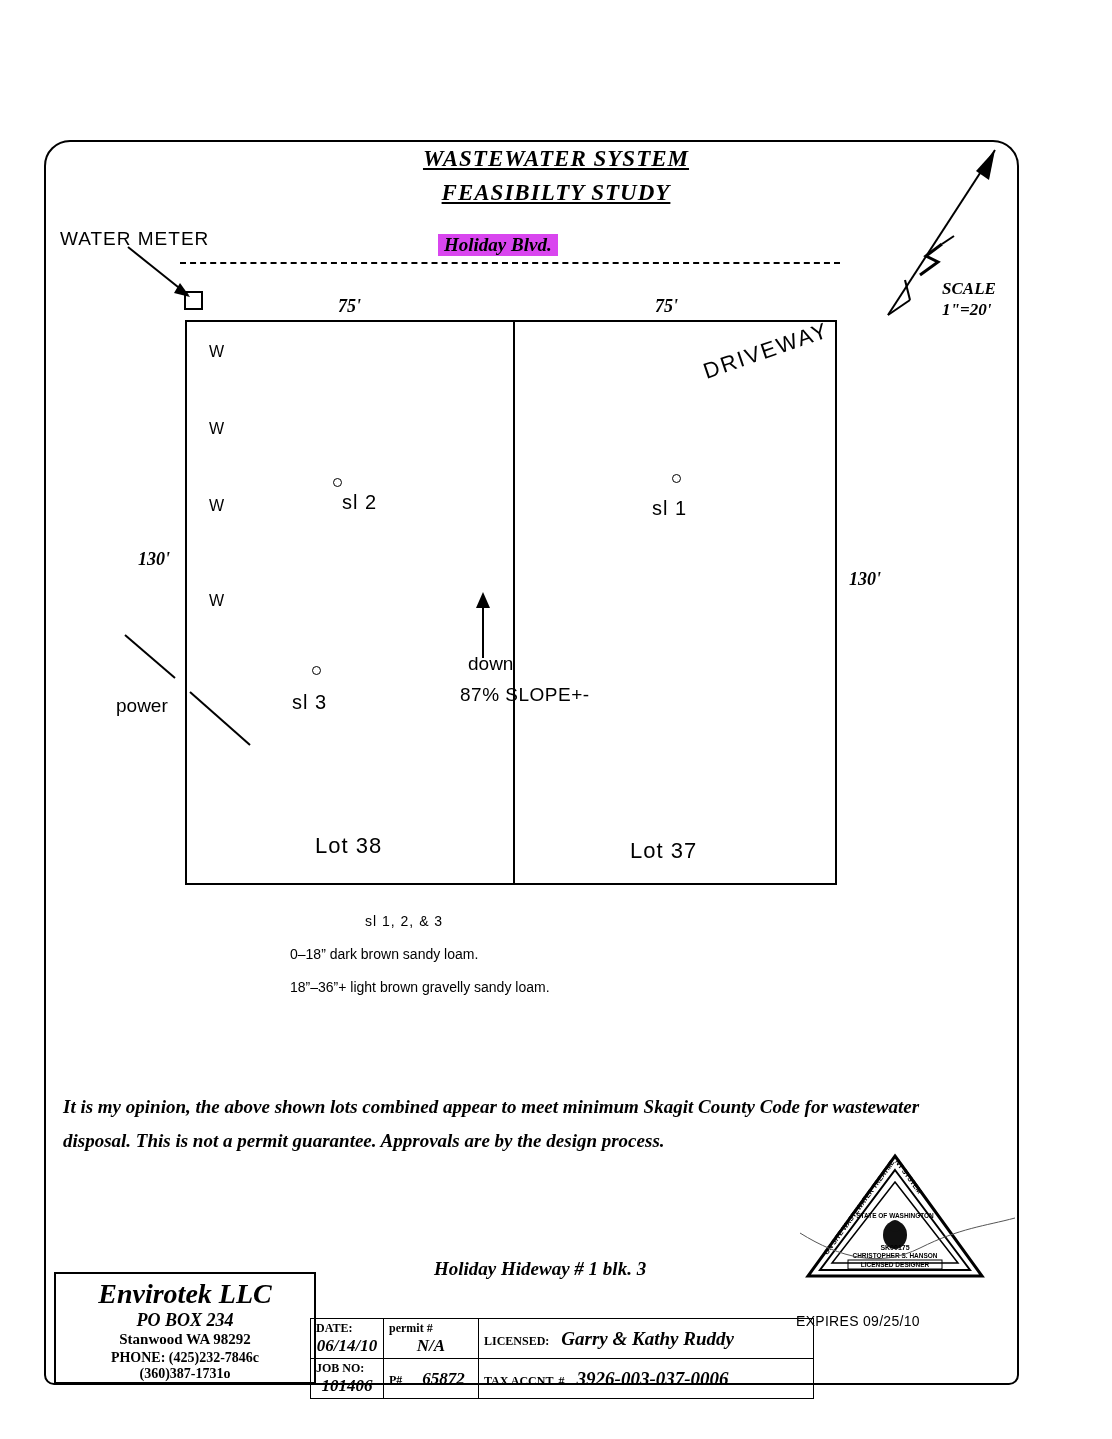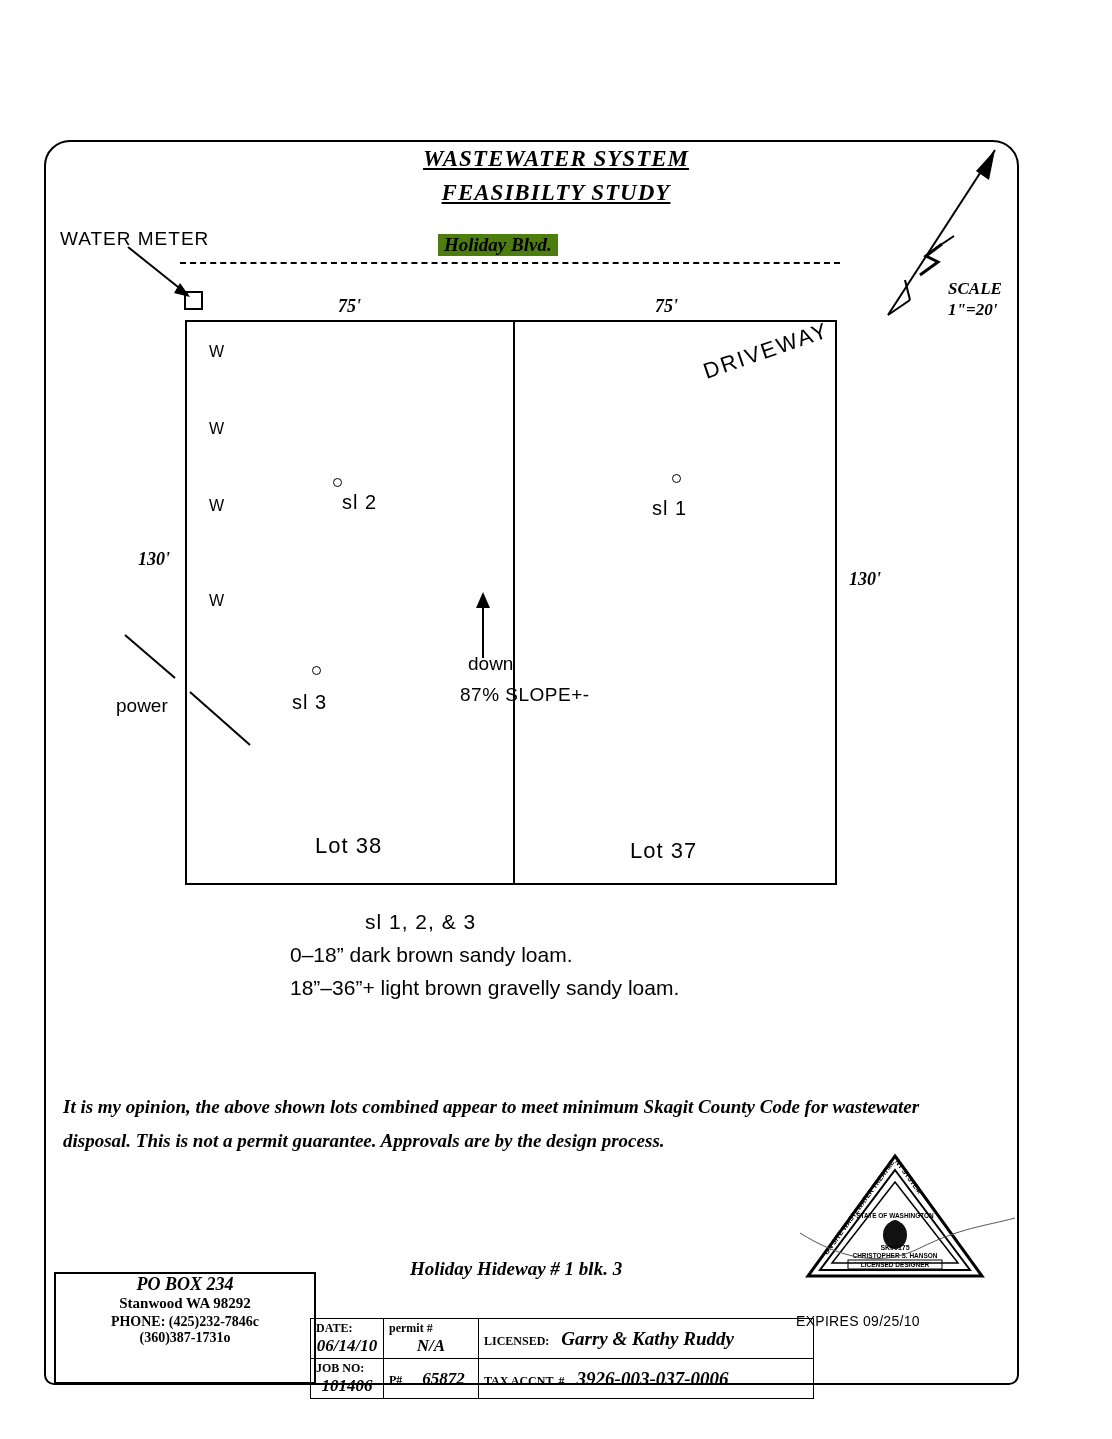--- a/index.html
+++ b/index.html
@@ -66,21 +66,21 @@
     width: 660px; height: 0;
     border-top: 2px dashed #000;
   }
   .street-name {
     position: absolute;
     left: 438px; top: 234px;
     font-family: "Liberation Serif", serif;
     font-style: italic;
     font-weight: bold;
     font-size: 19px;
-    background: #4d7c0f;
+    background: #d946ef;
     padding: 0 6px;
   }
   
   .lots {
     position: absolute;
     left: 185px; top: 320px;
     width: 652px; height: 565px;
     border: 2px solid #000;
     box-sizing: border-box;
   }
@@ -146,42 +146,42 @@
   }
   .power-label {
     position: absolute;
     left: 116px; top: 695px;
     font-size: 19px;
   }
   
   .soil-block {
     position: absolute;
     left: 290px; top: 905px;
-    font-size: 21px;
+    font-size: 14px;
     line-height: 33px;
   }
   .soil-head {
     margin-left: 75px;
     letter-spacing: 1px;
   }
   
   .opinion {
     position: absolute;
     left: 63px; top: 1090px;
     width: 890px;
     font-family: "Liberation Serif", serif;
     font-style: italic;
     font-weight: bold;
     font-size: 19px;
     line-height: 34px;
   }
   
   .project-name {
     position: absolute;
-    left: 410px; top: 1258px;
+    left: 434px; top: 1258px;
     font-family: "Liberation Serif", serif;
     font-style: italic;
     font-weight: bold;
     font-size: 19px;
   }
   
   .company {
     position: absolute;
     left: 54px; top: 1272px;
     width: 262px;
@@ -233,21 +233,20 @@
   }
   
   .scale-text {
     position: absolute;
     left: 942px; top: 278px;
     font-family: "Liberation Serif", serif;
     font-weight: bold;
     font-style: italic;
     font-size: 17px;
     line-height: 21px;
-    margin-left: 6px;
   }
   
   .stamp {
     position: absolute;
     left: 800px; top: 1148px;
     width: 190px; height: 160px;
   }
   .stamp-expires {
     position: absolute;
     left: 796px; top: 1313px;
@@ -357,20 +356,21 @@
     <circle cx="95" cy="78" r="6" fill="#111"></circle>
     <text x="95" y="102" text-anchor="middle" font-size="7" font-family="Liberation Sans, sans-serif" font-weight="bold" fill="#000">SK00175</text>
     <text x="95" y="110" text-anchor="middle" font-size="6.5" font-family="Liberation Sans, sans-serif" font-weight="bold">CHRISTOPHER S. HANSON</text>
     <rect x="48" y="112" width="94" height="9" fill="none" stroke="#000" stroke-width="1"></rect>
     <text x="95" y="119" text-anchor="middle" font-size="6.5" font-family="Liberation Sans, sans-serif" font-weight="bold">LICENSED DESIGNER</text>
     <path d="M 0 85 C 40 110, 80 120, 120 100 C 160 80, 185 78, 215 70" stroke="#555" stroke-width="1" fill="none"></path>
   </svg>
   <div class="stamp-expires">EXPIRES 09/25/10</div>
 
   <div class="company">
+    <div class="company-name">Envirotek LLC</div>
     <div class="company-pobox">PO BOX 234</div>
     <div class="company-city">Stanwood WA 98292</div>
     <div class="company-phone">PHONE: (425)232-7846c</div>
     <div class="company-phone2">(360)387-1731o</div>
   </div>
 
   <table class="info-table">
     <tbody>
         <tr>
       <td style="width:62px;">

